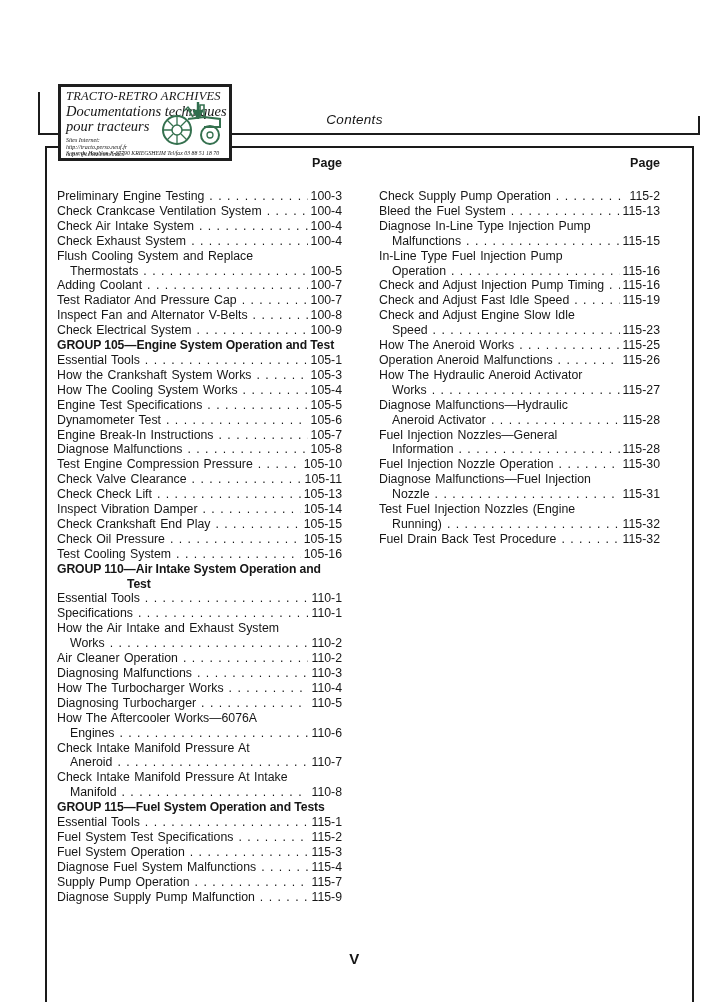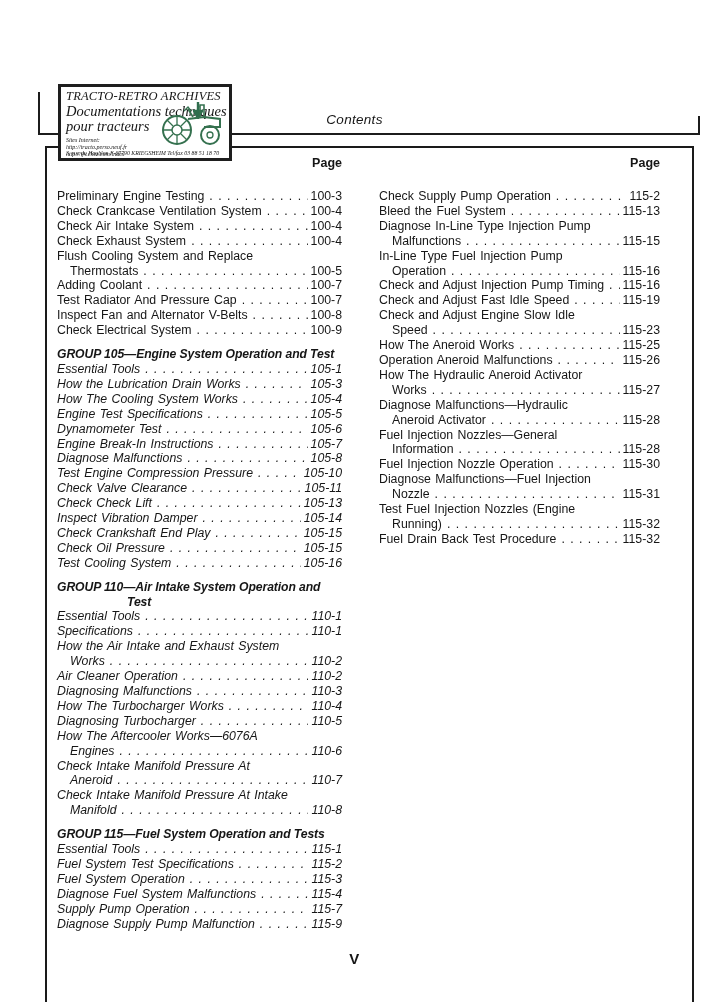--- a/index.html
+++ b/index.html
@@ -20,21 +20,21 @@
   .content-box{
     left:45px;top:146px;width:649px;height:933px;
     border:2px solid #1a1a1a;box-sizing:border-box;background:#fff;
   }
   .col{position:absolute;top:8px;}
   .col-left{left:10px;width:285px;}
   .col-right{left:332px;width:281px;}
   .page-head{
     text-align:right;font-weight:bold;font-size:12.5px;margin-bottom:19px;
   }
-  .section + .section{margin-top:9px;font-style:italic;}
+  .section + .section{}
   .hrow{
     font-weight:bold;font-size:12.2px;line-height:14.9px;
     letter-spacing:-0.1px;white-space:nowrap;
   }
   .hcont{padding-left:70px;}
   .row{
     display:flex;align-items:baseline;
     font-size:12.3px;line-height:14.9px;word-spacing:1px;
   }
   .row .t{flex:0 0 auto;white-space:nowrap;}
@@ -175,21 +175,21 @@
           </div>
         </div>
         <div class="section">
           <div class="hrow">GROUP 105—Engine System Operation and Test</div>
           <div class="row">
             <span class="t">Essential Tools</span>
             <span class="lead"></span>
             <span class="p">105-1</span>
           </div>
           <div class="row">
-            <span class="t">How the Lubrication Drain Works</span>
+            <span class="t">How the Crankshaft System Works</span>
             <span class="lead"></span>
             <span class="p">105-3</span>
           </div>
           <div class="row">
             <span class="t">How The Cooling System Works</span>
             <span class="lead"></span>
             <span class="p">105-4</span>
           </div>
           <div class="row">
             <span class="t">Engine Test Specifications</span>

